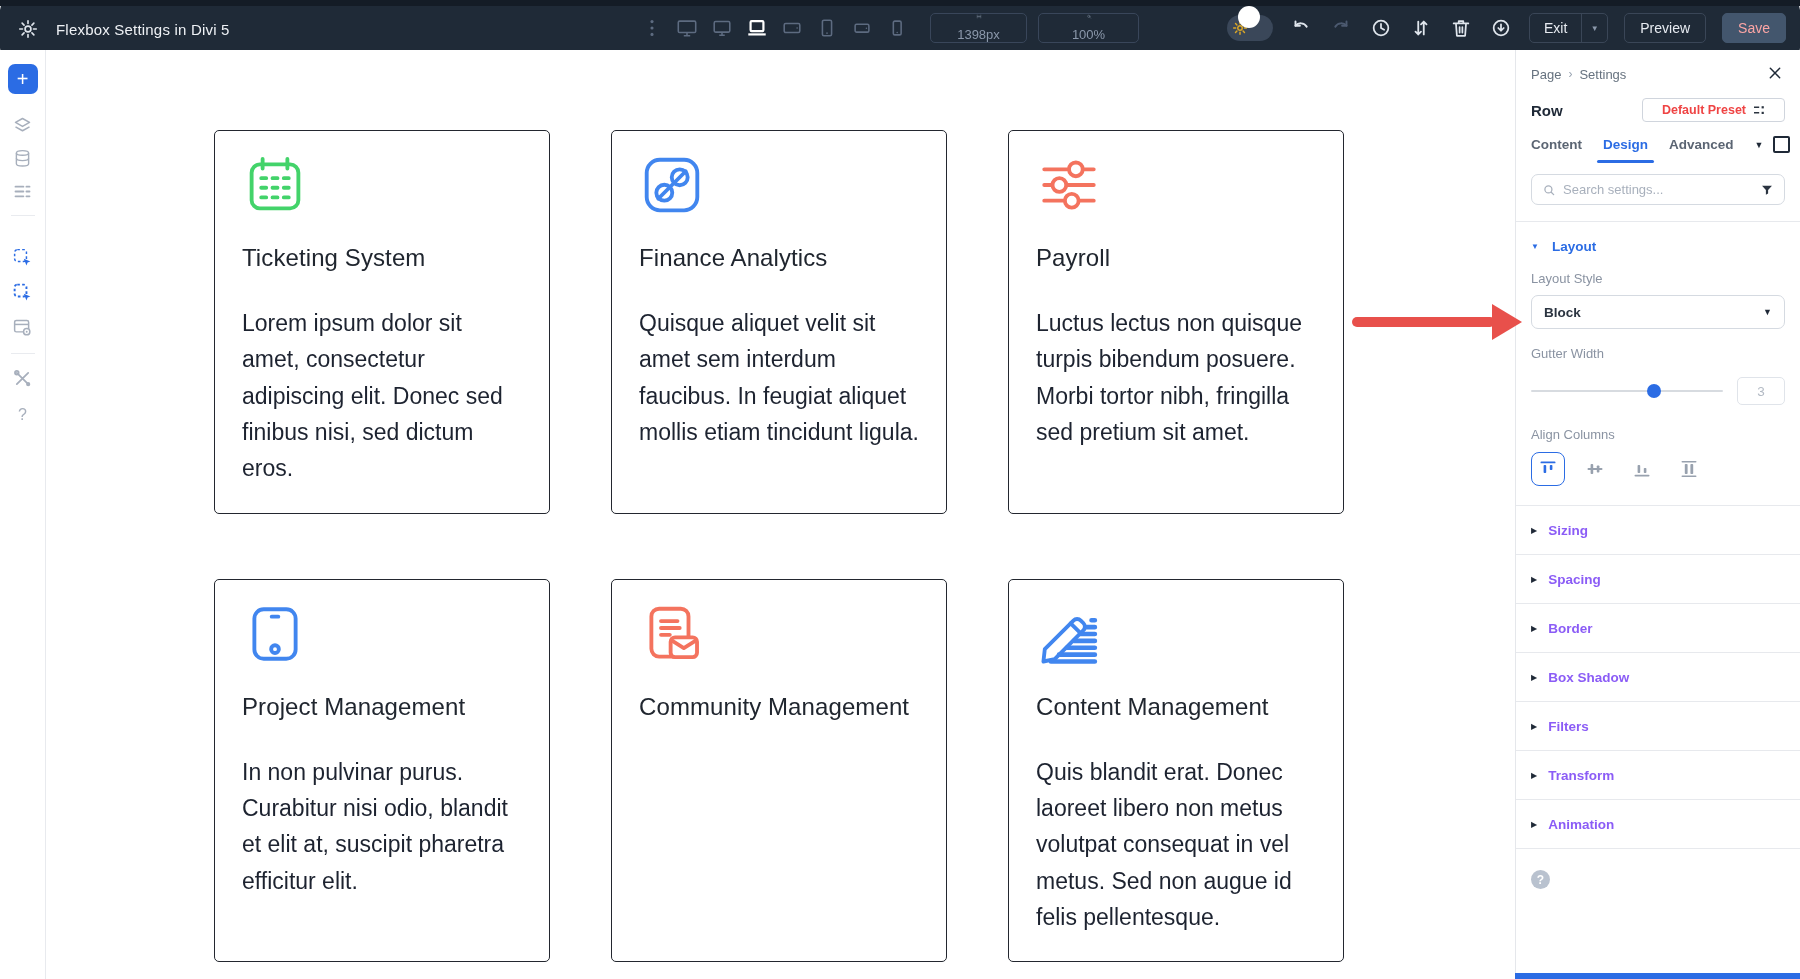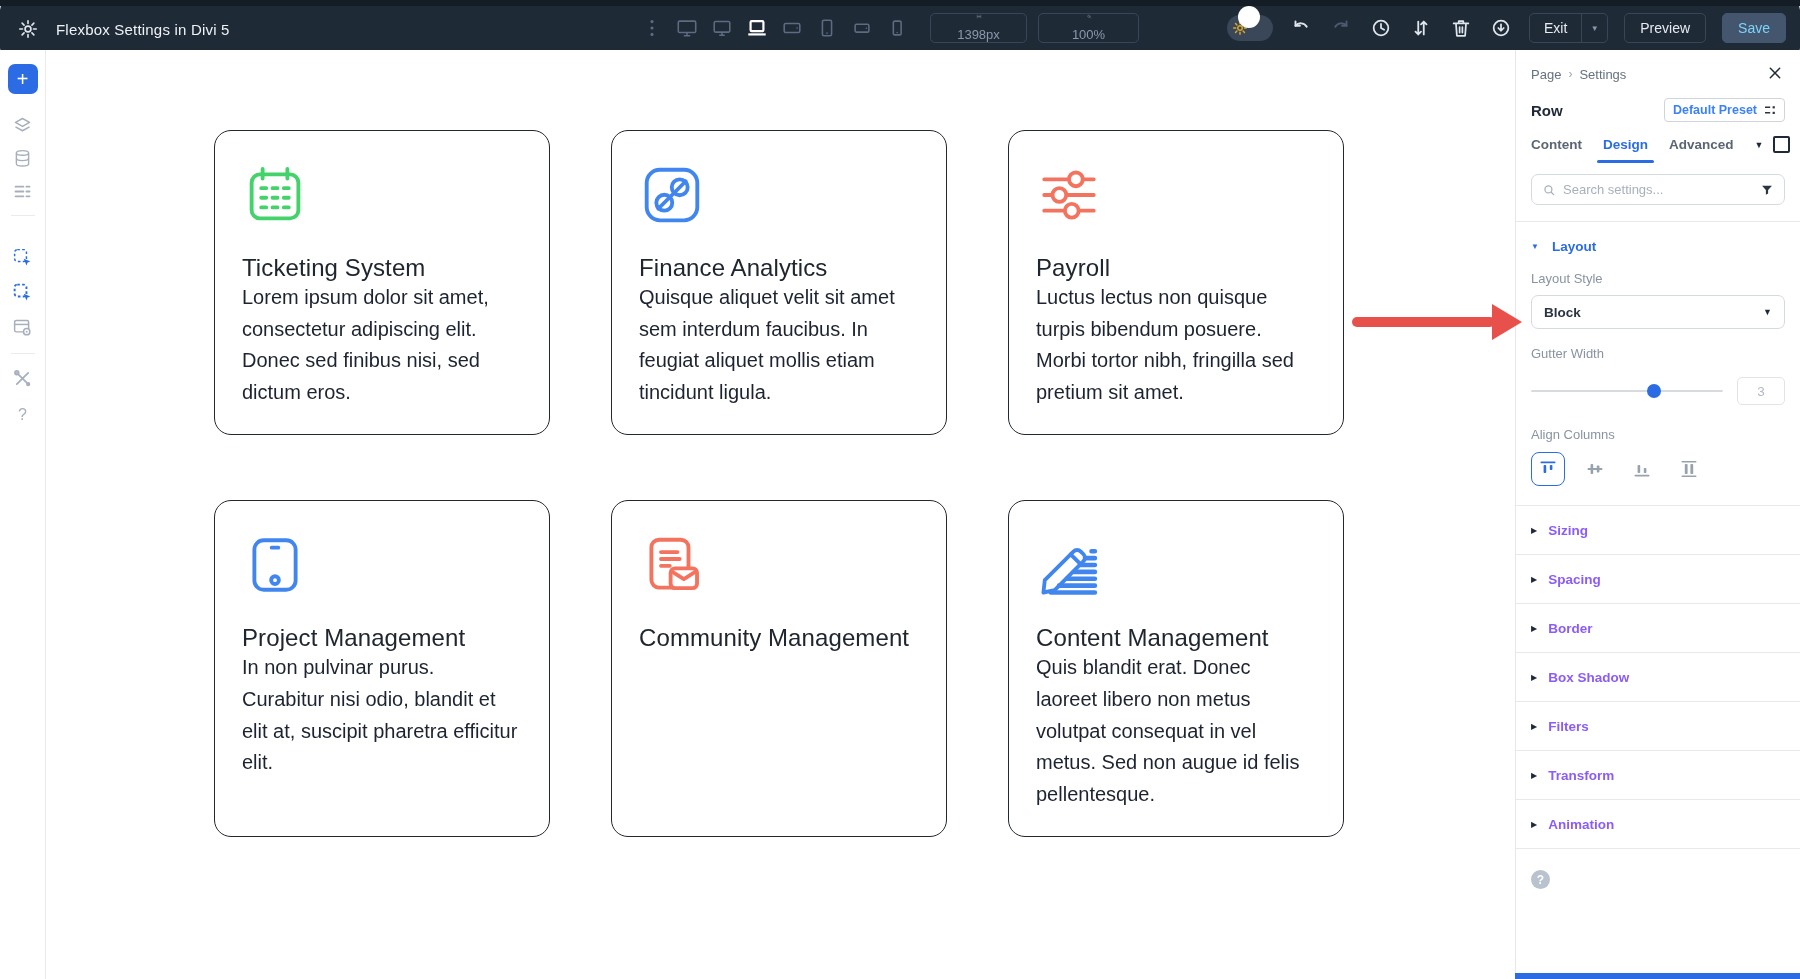--- a/index.html
+++ b/index.html
@@ -27,63 +27,63 @@
     display:flex; align-items:center; cursor:pointer; }
   .toggle .gear { position:absolute; left:5px; top:5px; width:16px; height:16px; color:var(--gear-yellow); }
   .toggle .knob { position:absolute; right:2px; top:2px; width:22px; height:22px; border-radius:50%; background:#fff; }
   .tb-btn { height:30px; border:1px solid #3a4657; border-radius:5px; background:transparent;
     color:#e7ebf1; font-size:14px; padding:0 15px; display:flex; align-items:center; cursor:pointer;
     font-family:inherit; }
   .tb-btn-split { display:flex; align-items:stretch; border:1px solid #3a4657; border-radius:5px; height:30px; }
   .tb-btn-split .main { border:none; padding:0 14px; background:transparent; color:#e7ebf1; font-size:14px; cursor:pointer; font-family:inherit; }
   .tb-btn-split .caret { width:26px; border-left:1px solid #3a4657; display:flex; align-items:center; justify-content:center;
     color:#8b98ab; font-size:8px; cursor:pointer; }
-  .tb-btn.save { background:var(--save-bg); border-color:var(--save-bg); color:#7dd3fc; }
+  .tb-btn.save { background:var(--save-bg); border-color:var(--save-bg); color:#fca5a5; }
   .caret-glyph::before { content:"▼"; }
 
   
   .sidebar { position:absolute; left:0; top:50px; width:46px; height:929px; background:#fff;
     border-right:1px solid #e8eaee; display:flex; flex-direction:column; align-items:center; }
   .sb-add { margin-top:14px; width:30px; height:30px; border-radius:7px; background:var(--accent);
     color:#fff; font-size:20px; line-height:1; display:flex; align-items:center; justify-content:center; cursor:pointer; }
   .sb-ic { width:22px; height:22px; color:#a7afbc; cursor:pointer; display:flex; align-items:center; justify-content:center; }
   .sb-ic svg { width:21px; height:21px; }
   .sb-ic.blue { color:var(--accent); }
   .sb-div { width:24px; border-top:1px solid #e9ebef; }
   .sb-help { font-size:16px; color:#a7afbc; cursor:pointer; }
 
   
   .canvas { position:absolute; left:46px; top:50px; width:1469px; height:929px; background:#fff; }
   .cards { position:absolute; left:168px; top:80px; display:grid;
     grid-template-columns:repeat(3,336px); column-gap:61px; row-gap:65px; }
-  .card { border:1.5px solid #23272f; border-radius:17px; padding:31px 27px 26px; background:#fff; cursor:pointer; }
+  .card { border:1.5px solid #23272f; border-radius:5px; padding:21px 27px 26px; background:#fff; cursor:pointer; }
   .card svg { width:66px; height:66px; display:block; }
   .card h3 { margin-top:26px; font-size:24px; font-weight:500; color:#20262f; letter-spacing:.1px; }
-  .card p { font-size:20px; line-height:1.58; color:#1d2330; }
+  .card p { margin-top:33px; font-size:23px; line-height:1.58; color:#1d2330; }
   .ic-green { color:var(--green); } .ic-blue { color:var(--blue); } .ic-coral { color:var(--coral); }
 
   
   .arrow { position:absolute; left:1352px; top:304px; width:170px; height:36px; z-index:50; pointer-events:none; }
   .arrow .shaft { position:absolute; left:0; top:13px; width:143px; height:10px; border-radius:5px; background:var(--arrow); }
   .arrow .head { position:absolute; right:0; top:0; width:0; height:0;
     border-top:18px solid transparent; border-bottom:18px solid transparent; border-left:30px solid var(--arrow); }
 
   
   .panel { position:absolute; left:1515px; top:50px; width:285px; height:929px; background:#fff;
     border-left:1px solid #e5e7eb; padding:0 15px; }
   .crumbs { padding-top:15px; display:flex; align-items:center; gap:7px; font-size:13px; color:#66727f; }
   .crumbs .link { cursor:pointer; }
   .crumb-sep { color:#9aa4b2; font-size:12px; }
   .close { margin-left:auto; width:18px; height:18px; color:#1f2937; cursor:pointer; }
   .close svg { width:16px; height:16px; }
   .rowhead { margin-top:15px; display:flex; align-items:center; justify-content:space-between; }
   .rowhead .name { font-size:15px; font-weight:700; color:#1f2937; }
-  .preset-btn { display:flex; align-items:center; gap:7px; height:24px; padding:0 8px;
+  .preset-btn { display:flex; align-items:center; gap:7px; height:24px; padding:0 19px;
     border:1px solid #d0d5dd; border-radius:4px; background:#fff; font-size:12.5px; font-weight:600;
-    color:#3b82f6; cursor:pointer; font-family:inherit; }
+    color:#ef4444; cursor:pointer; font-family:inherit; }
   .preset-btn svg { width:12px; height:12px; color:#2b3440; }
   .tabs { margin-top:14px; display:flex; align-items:center; gap:21px; }
   .tab { font-size:13.5px; font-weight:600; color:#5b6573; padding-bottom:11px; cursor:pointer; position:relative; }
   .tab.active { color:var(--accent); }
   .tab.active::after { content:""; position:absolute; left:-6px; right:-6px; bottom:0; height:3px;
     border-radius:2px; background:var(--accent); }
   .tabs-extra { margin-left:auto; display:flex; align-items:center; gap:10px; padding-bottom:11px; }
   .tabs-caret { font-size:9px; color:#1f2937; cursor:pointer; }
   .tabs-caret::before { content:"▼"; }
   .square-ic { width:17px; height:17px; border:2px solid #1f2937; border-radius:2px; cursor:pointer; }

